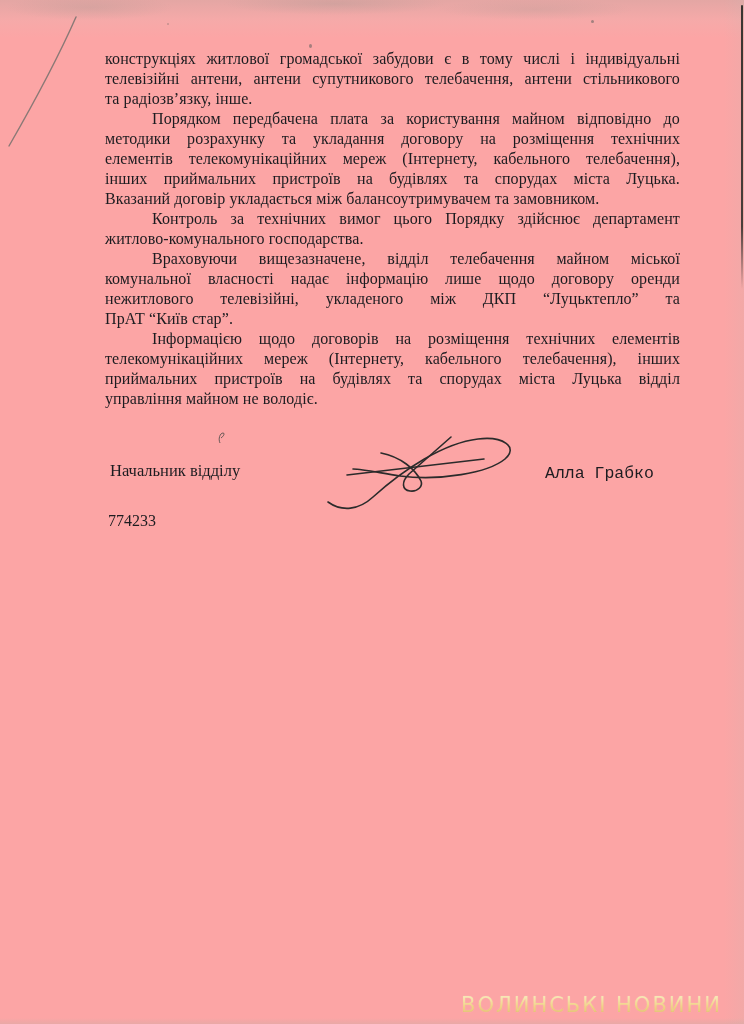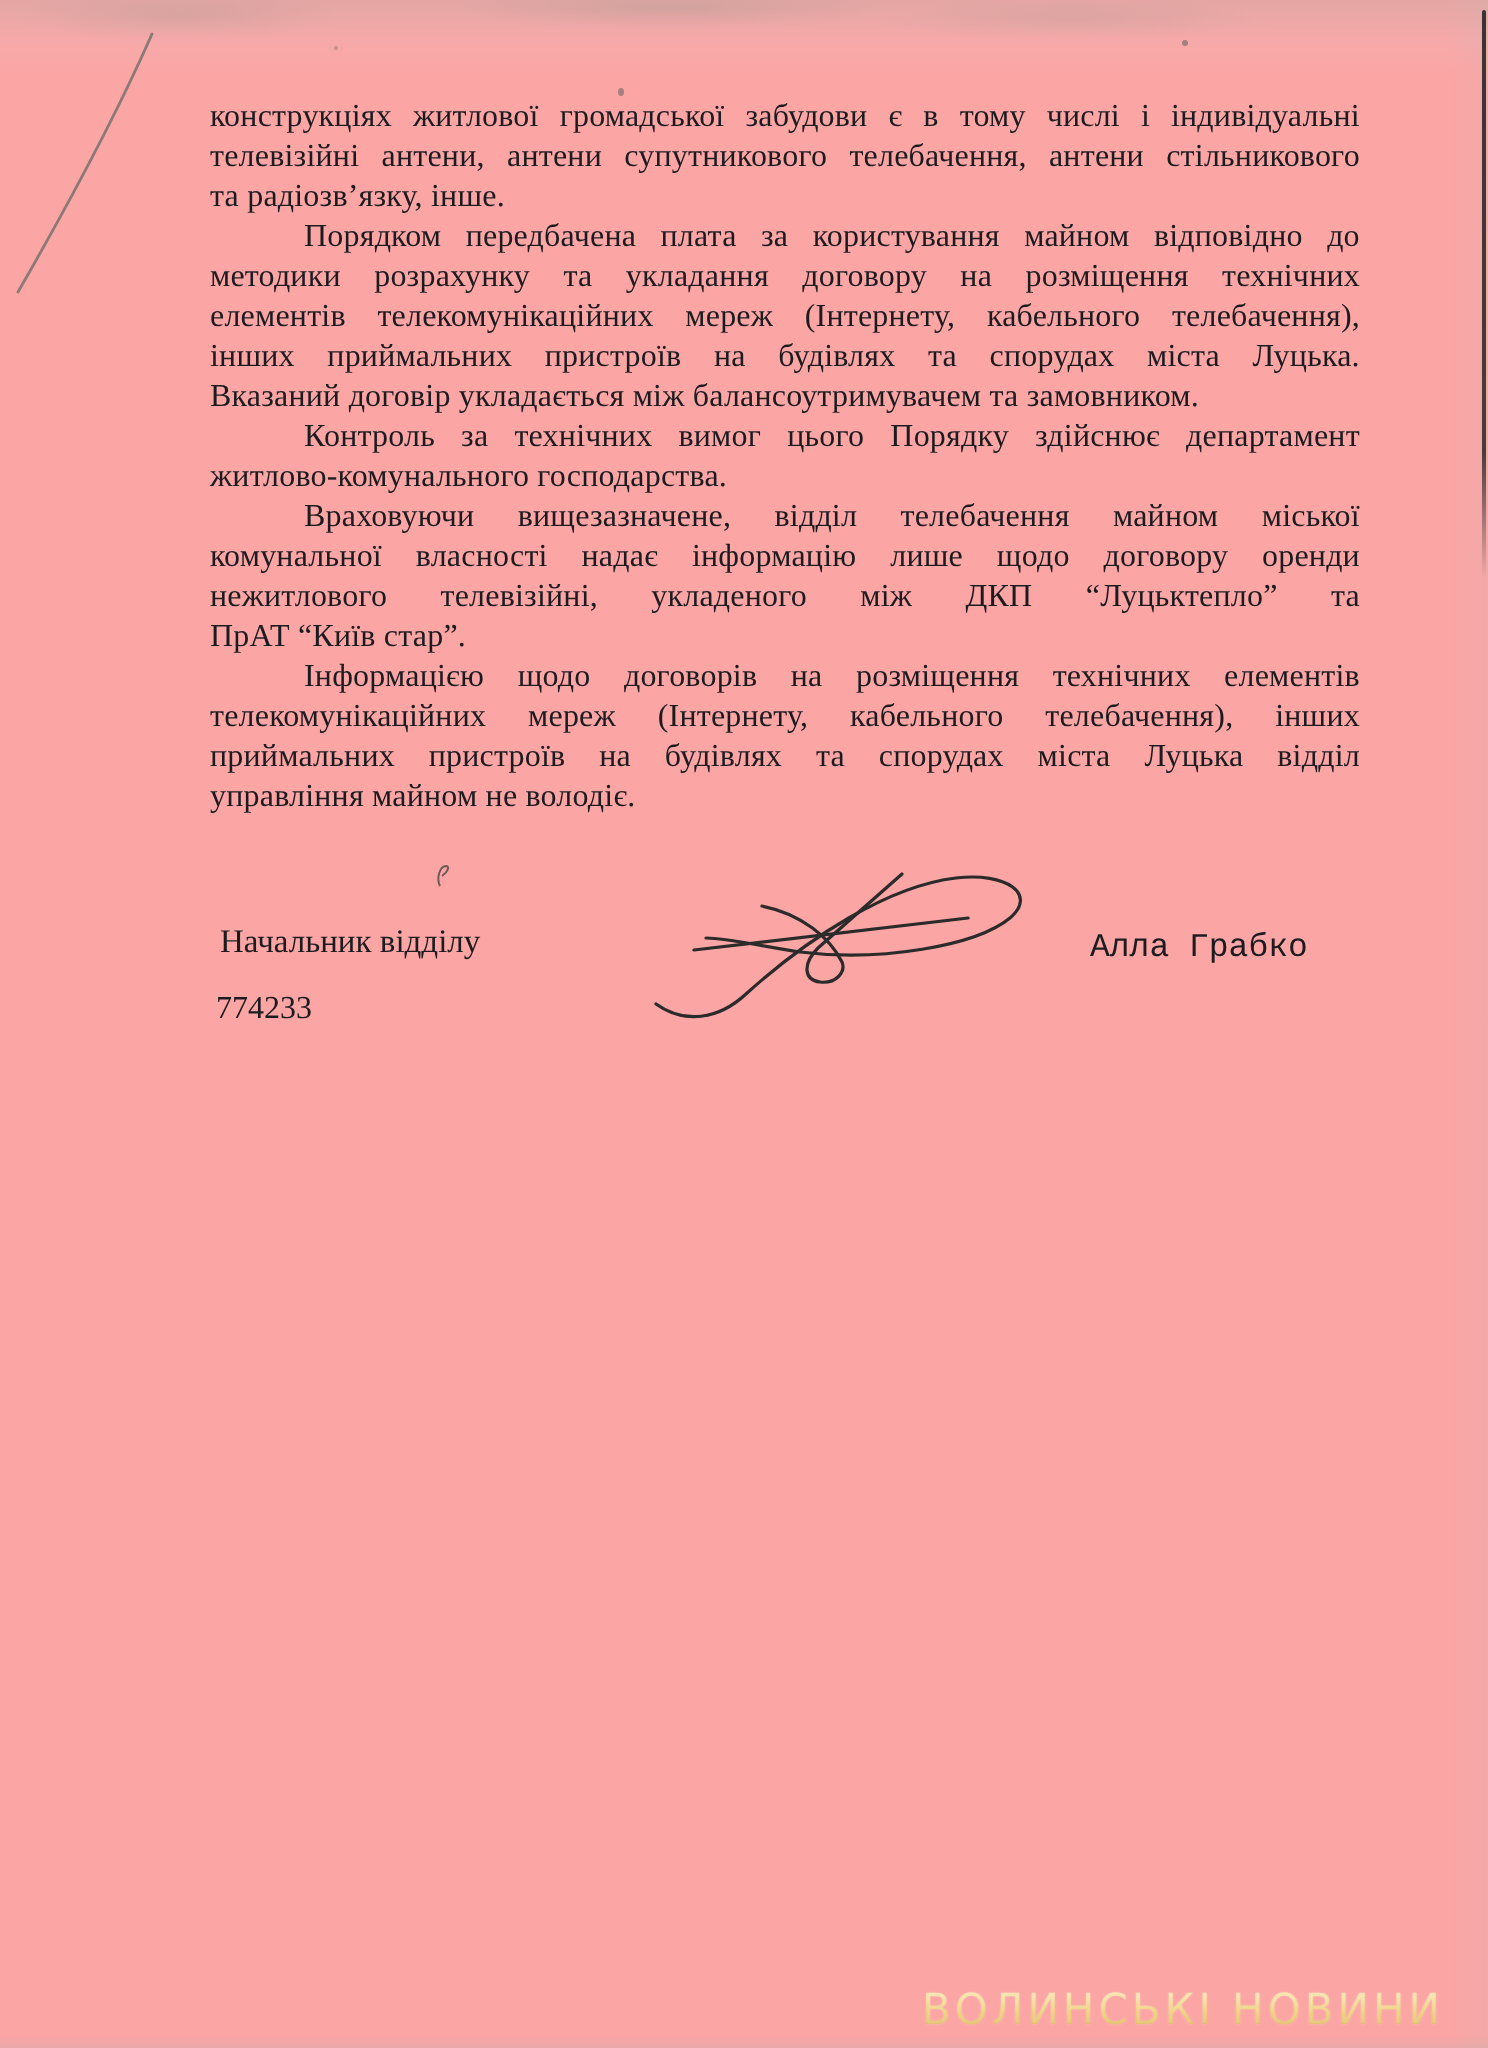--- a/index.html
+++ b/index.html
@@ -55,21 +55,21 @@
   .tline {
     display: flex; justify-content: space-between;
     height: 20px; overflow: visible;
   }
   .tline.last { display: block; }
   .tline.indent { padding-left: 47px; }
 
   
   .sig-title  { position: absolute; left: 110px; top: 461px; font-size: 16.5px; }
   .sig-name   { position: absolute; left: 545px; top: 464px; font-size: 16.5px; font-family: Liberation Mono, monospace; }
-  .sig-phone  { position: absolute; left: 108px; top: 496px; font-size: 16px; }
+  .sig-phone  { position: absolute; left: 108px; top: 512px; font-size: 16px; }
   .sig-svg    { position: absolute; left: 322px; top: 428px; }
 
   
   .tick-svg { position: absolute; left: 216px; top: 431px; }
 
   
   .watermark {
     position: absolute; right: 22px; bottom: 7px;
     font-family: "DejaVu Sans", "Liberation Sans", sans-serif;
     font-weight: normal;

